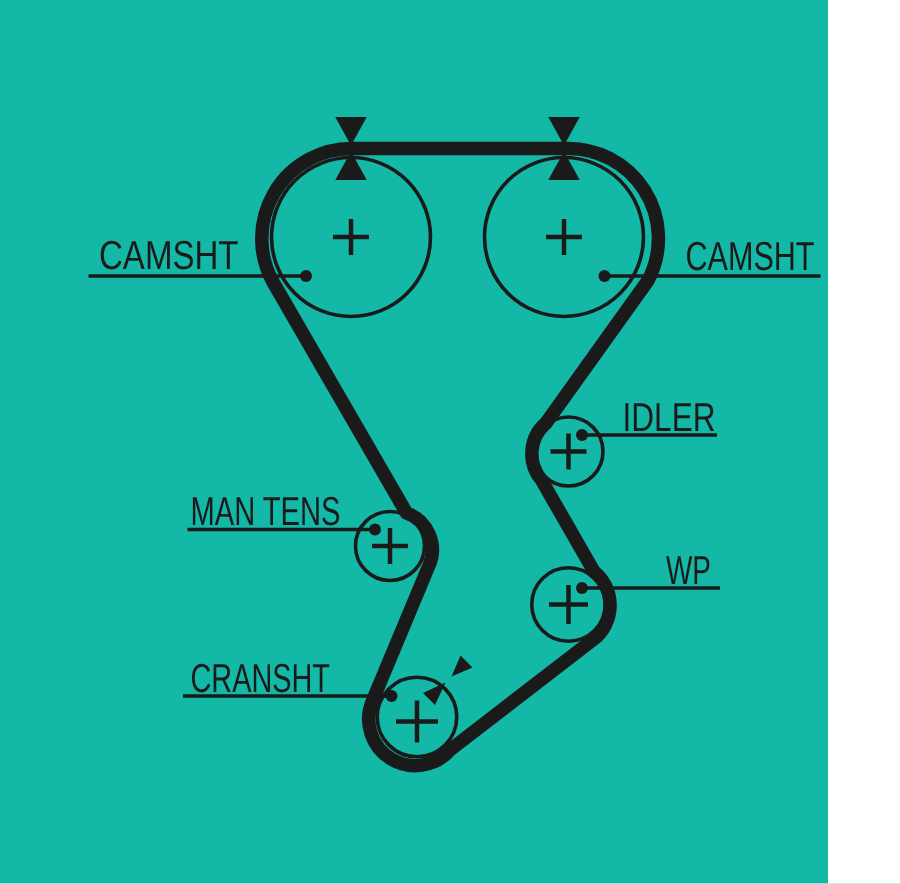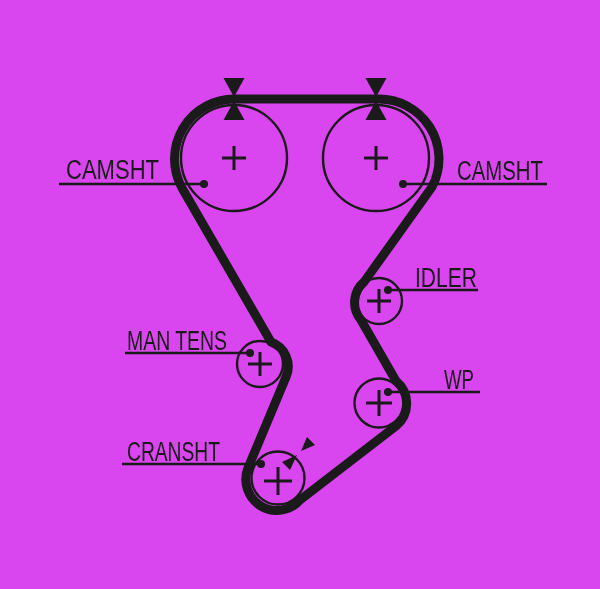--- a/index.html
+++ b/index.html
@@ -2,23 +2,23 @@
 <html><head>
 <meta charset="utf-8">
 <style>
   html, body {
     margin: 0;
     padding: 0;
     background: #ffffff;
   }
   .stage {
     position: relative;
-    width: 600px;
+    width: 552px;
     height: 589px;
-    background: #d946ef;
+    background: #14b8a6;
     overflow: hidden;
   }
   svg { display: block; }
   .belt {
     fill: none;
     stroke: #1a1a1a;
     stroke-width: 9;
     stroke-linejoin: round;
     stroke-linecap: round;
   }

